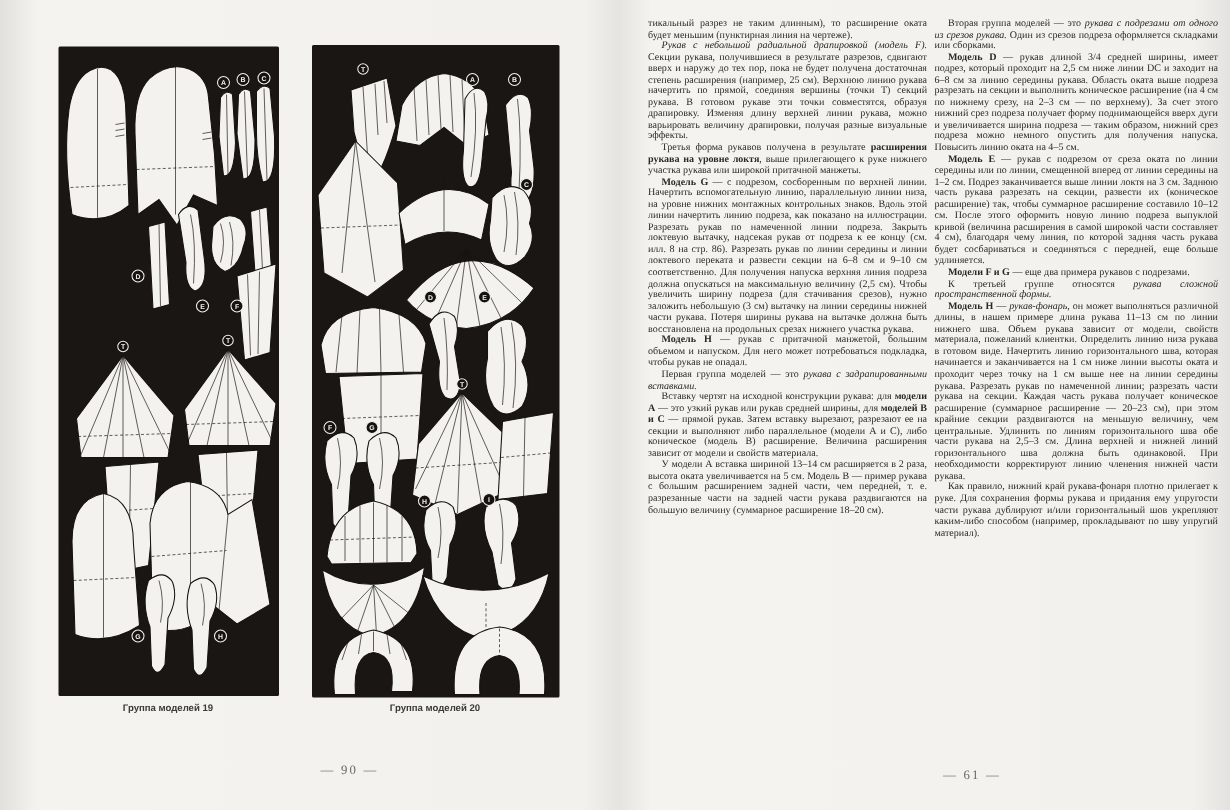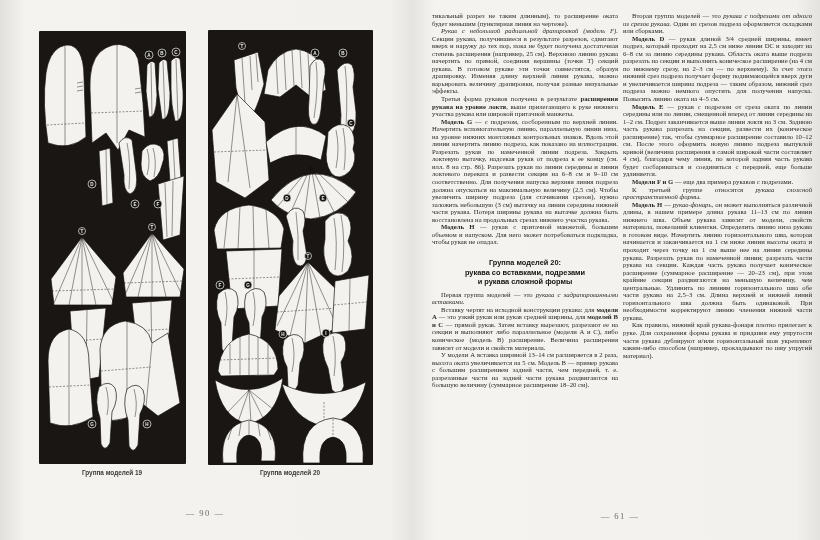--- a/index.html
+++ b/index.html
@@ -11,21 +11,21 @@
   }
   .panel{position:absolute;background:#191613;border-radius:1px;}
   .panel svg{display:block;width:100%;height:100%;}
   .pc{fill:#f3f2ee;stroke:#15130f;stroke-width:0.7;}
   .ln{fill:none;stroke:#15130f;stroke-width:0.45;}
   .dsh{stroke-dasharray:2,1.5;}
   .lc{fill:#15130f;stroke:#f3f2ee;stroke-width:0.7;}
   .lt{fill:#f3f2ee;font:bold 4.6px "Liberation Sans",sans-serif;text-anchor:middle;}
   .cap{position:absolute;transform:translateX(-50%);white-space:nowrap;
        font-family:"Liberation Sans",sans-serif;font-weight:bold;font-size:6.4px;color:#3c3a37;}
-  .pageno{position:absolute;transform:translateX(-50%);font-size:8.5px;letter-spacing:1.5px;color:#6b6966;}
+  .pageno{position:absolute;transform:translateX(-50%);font-size:8.5px;letter-spacing:1.5px;color:#6b6966;margin-left:28px;}
   .col{position:absolute;top:12px;text-align:justify;font-size:6.7px;line-height:7.55px;}
   .col p{margin:0;text-indent:9px;}
   .col p.cont{text-indent:0;}
   .b{font-weight:bold;}
   .i{font-style:italic;}
   .head{font-family:"Liberation Sans",sans-serif;font-weight:bold;font-size:7.4px;
         line-height:9.6px;text-align:center;color:#141210;margin:12px 0 4px 0;}
   .head div{text-indent:0;}
 </style>
 </head>
@@ -262,25 +262,20 @@
   <div class="cap" style="left:112px;top:469px;">Группа моделей 19</div>
   <div class="cap" style="left:290px;top:469px;">Группа моделей 20</div>
   <div class="pageno" style="left:205px;top:508px;">— 90 —</div>
 
   <div class="col" style="left:432px;width:186px;">
     <p class="cont"><span class="n">тикальный разрез не таким длинным), то расширение оката будет меньшим (пунктирная линия на чертеже).</span></p>
     <p><span class="i">Рукав с небольшой радиальной драпировкой (модель F).</span><span> Секции рукава, получившиеся в результате разрезов, сдвигают вверх и наружу до тех пор, пока не будет получена достаточная степень расширения (например, 25 см). Верхнюю линию рукава начертить по прямой, соединяя вершины (точки Т) секций рукава. В готовом рукаве эти точки совместятся, образуя драпировку. Изменяя длину верхней линии рукава, можно варьировать величину драпировки, получая разные визуальные эффекты.</span></p>
     <p><span>Третья форма рукавов получена в результате </span><span class="b">расширения рукава на уровне локтя</span><span>, выше прилегающего к руке нижнего участка рукава или широкой притачной манжеты.</span></p>
     <p><span class="b">Модель G</span><span> — с подрезом, сосборенным по верхней линии. Начертить вспомогательную линию, параллельную линии низа, на уровне нижних монтажных контрольных знаков. Вдоль этой линии начертить линию подреза, как показано на иллюстрации. Разрезать рукав по намеченной линии подреза. Закрыть локтевую вытачку, надсекая рукав от подреза к ее концу (см. илл. 8 на стр. 86). Разрезать рукав по линии середины и линии локтевого переката и развести секции на 6–8 см и 9–10 см соответственно. Для получения напуска верхняя линия подреза должна опускаться на максимальную величину (2,5 см). Чтобы увеличить ширину подреза (для стачивания срезов), нужно заложить небольшую (3 см) вытачку на линии середины нижней части рукава. Потеря ширины рукава на вытачке должна быть восстановлена на продольных срезах нижнего участка рукава.</span></p>
     <p><span class="b">Модель H</span><span> — рукав с притачной манжетой, большим объемом и напуском. Для него может потребоваться подкладка, чтобы рукав не опадал.</span></p>
-    <div class="head">
-      <div>Группа моделей 20:</div>
-      <div>рукава со вставками, подрезами</div>
-      <div>и рукава сложной формы</div>
-    </div>
     <p><span>Первая группа моделей — это </span><span class="i">рукава с задрапированными вставками.</span></p>
     <p><span>Вставку чертят на исходной конструкции рукава: для </span><span class="b">модели А</span><span> — это узкий рукав или рукав средней ширины, для </span><span class="b">моделей В и С</span><span> — прямой рукав. Затем вставку вырезают, разрезают ее на секции и выполняют либо параллельное (модели А и С), либо коническое (модель В) расширение. Величина расширения зависит от модели и свойств материала.</span></p>
     <p><span>У модели А вставка шириной 13–14 см расширяется в 2 раза, высота оката увеличивается на 5 см. Модель В — пример рукава с большим расширением задней части, чем передней, т. е. разрезанные части на задней части рукава раздвигаются на большую величину (суммарное расширение 18–20 см).</span></p>
   </div>
 
   <div class="col" style="left:623px;width:189px;">
     <p><span>Вторая группа моделей — это </span><span class="i">рукава с подрезами от одного из срезов рукава.</span><span> Один из срезов подреза оформляется складками или сборками.</span></p>
     <p><span class="b">Модель D</span><span> — рукав длиной 3/4 средней ширины, имеет подрез, который проходит на 2,5 см ниже линии DC и заходит на 6–8 см за линию середины рукава. Область оката выше подреза разрезать на секции и выполнить коническое расширение (на 4 см по нижнему срезу, на 2–3 см — по верхнему). За счет этого нижний срез подреза получает форму поднимающейся вверх дуги и увеличивается ширина подреза — таким образом, нижний срез подреза можно немного опустить для получения напуска. Повысить линию оката на 4–5 см.</span></p>
     <p><span class="b">Модель Е</span><span> — рукав с подрезом от среза оката по линии середины или по линии, смещенной вперед от линии середины на 1–2 см. Подрез заканчивается выше линии локтя на 3 см. Заднюю часть рукава разрезать на секции, развести их (коническое расширение) так, чтобы суммарное расширение составило 10–12 см. После этого оформить новую линию подреза выпуклой кривой (величина расширения в самой широкой части составляет 4 см), благодаря чему линия, по которой задняя часть рукава будет сосбариваться и соединяться с передней, еще больше удлиняется.</span></p>
     <p><span class="b">Модели F и G</span><span> — еще два примера рукавов с подрезами.</span></p>

